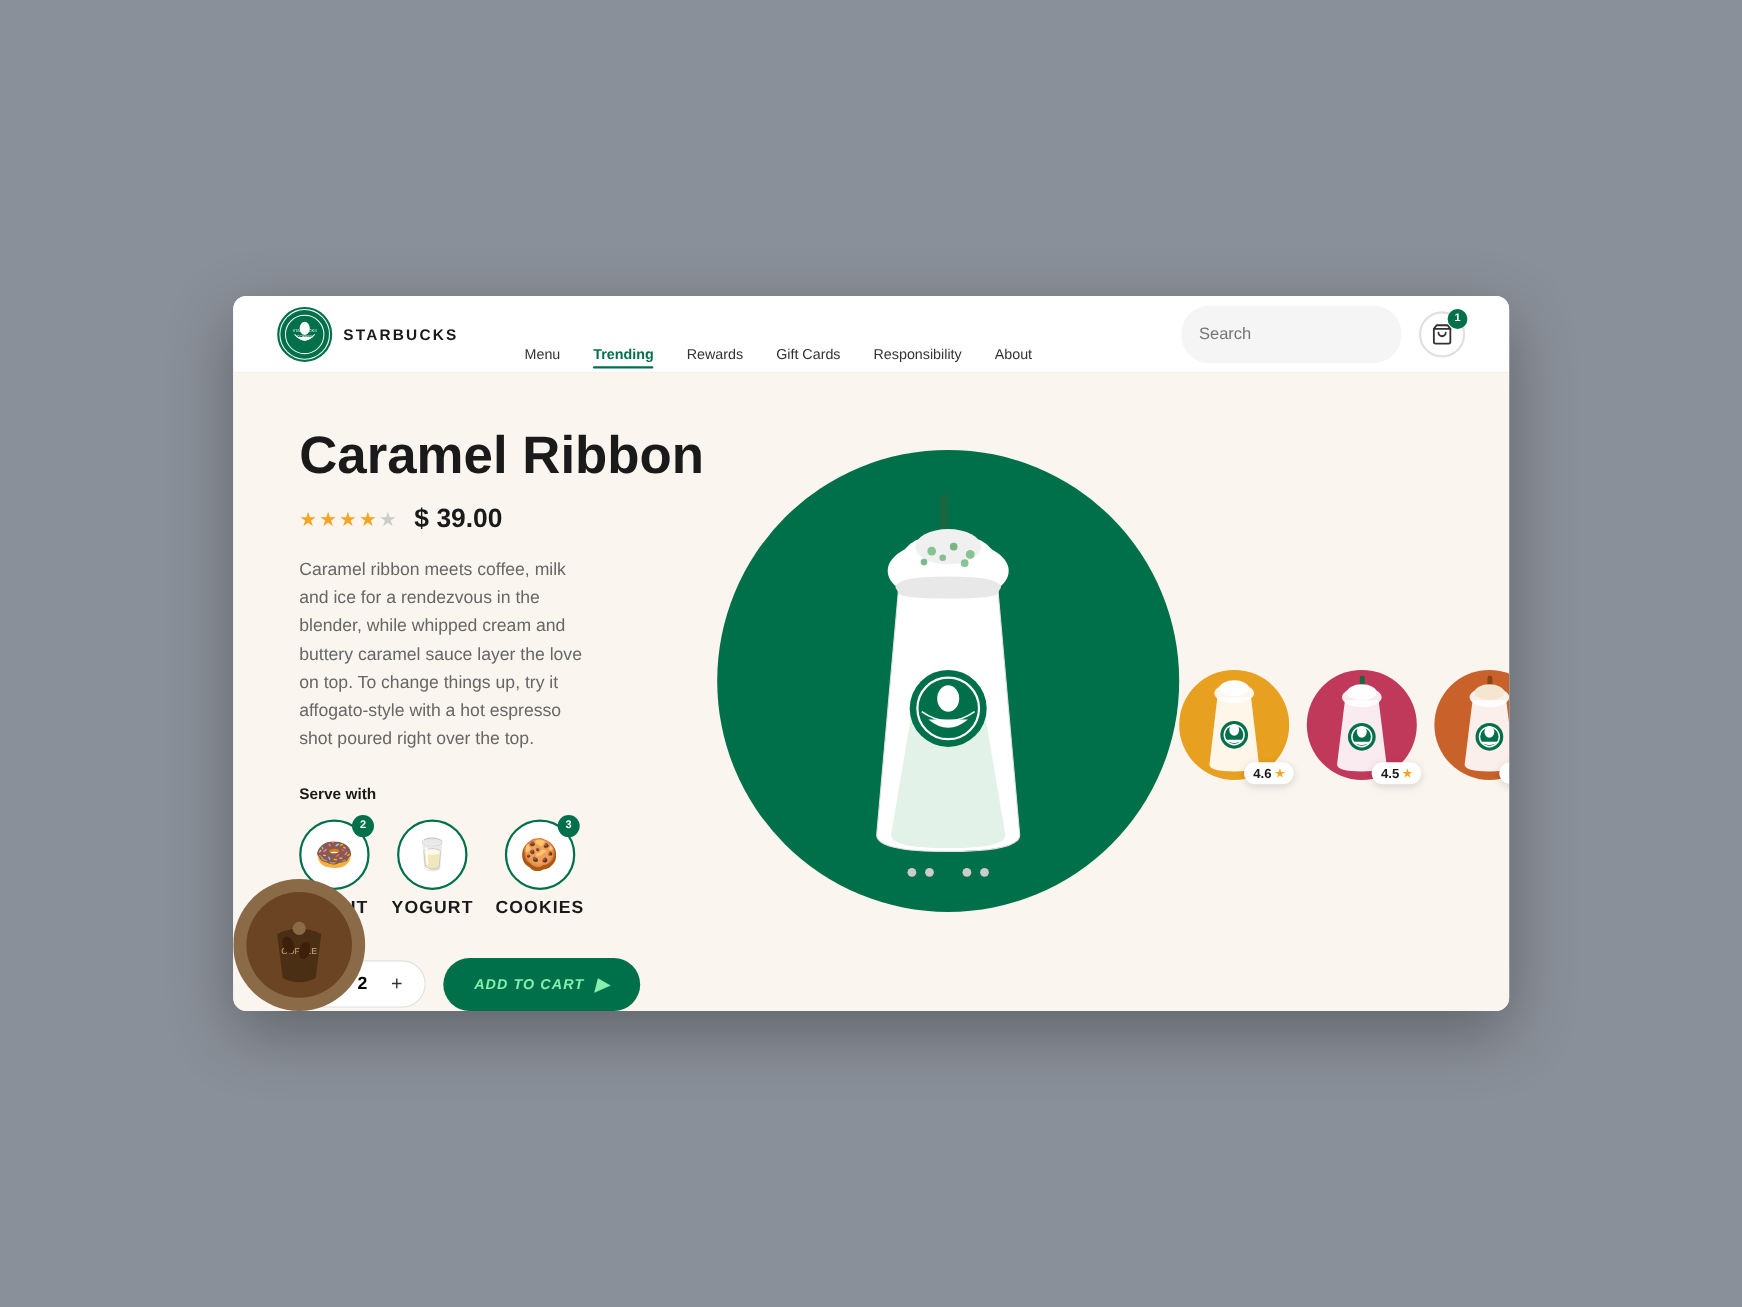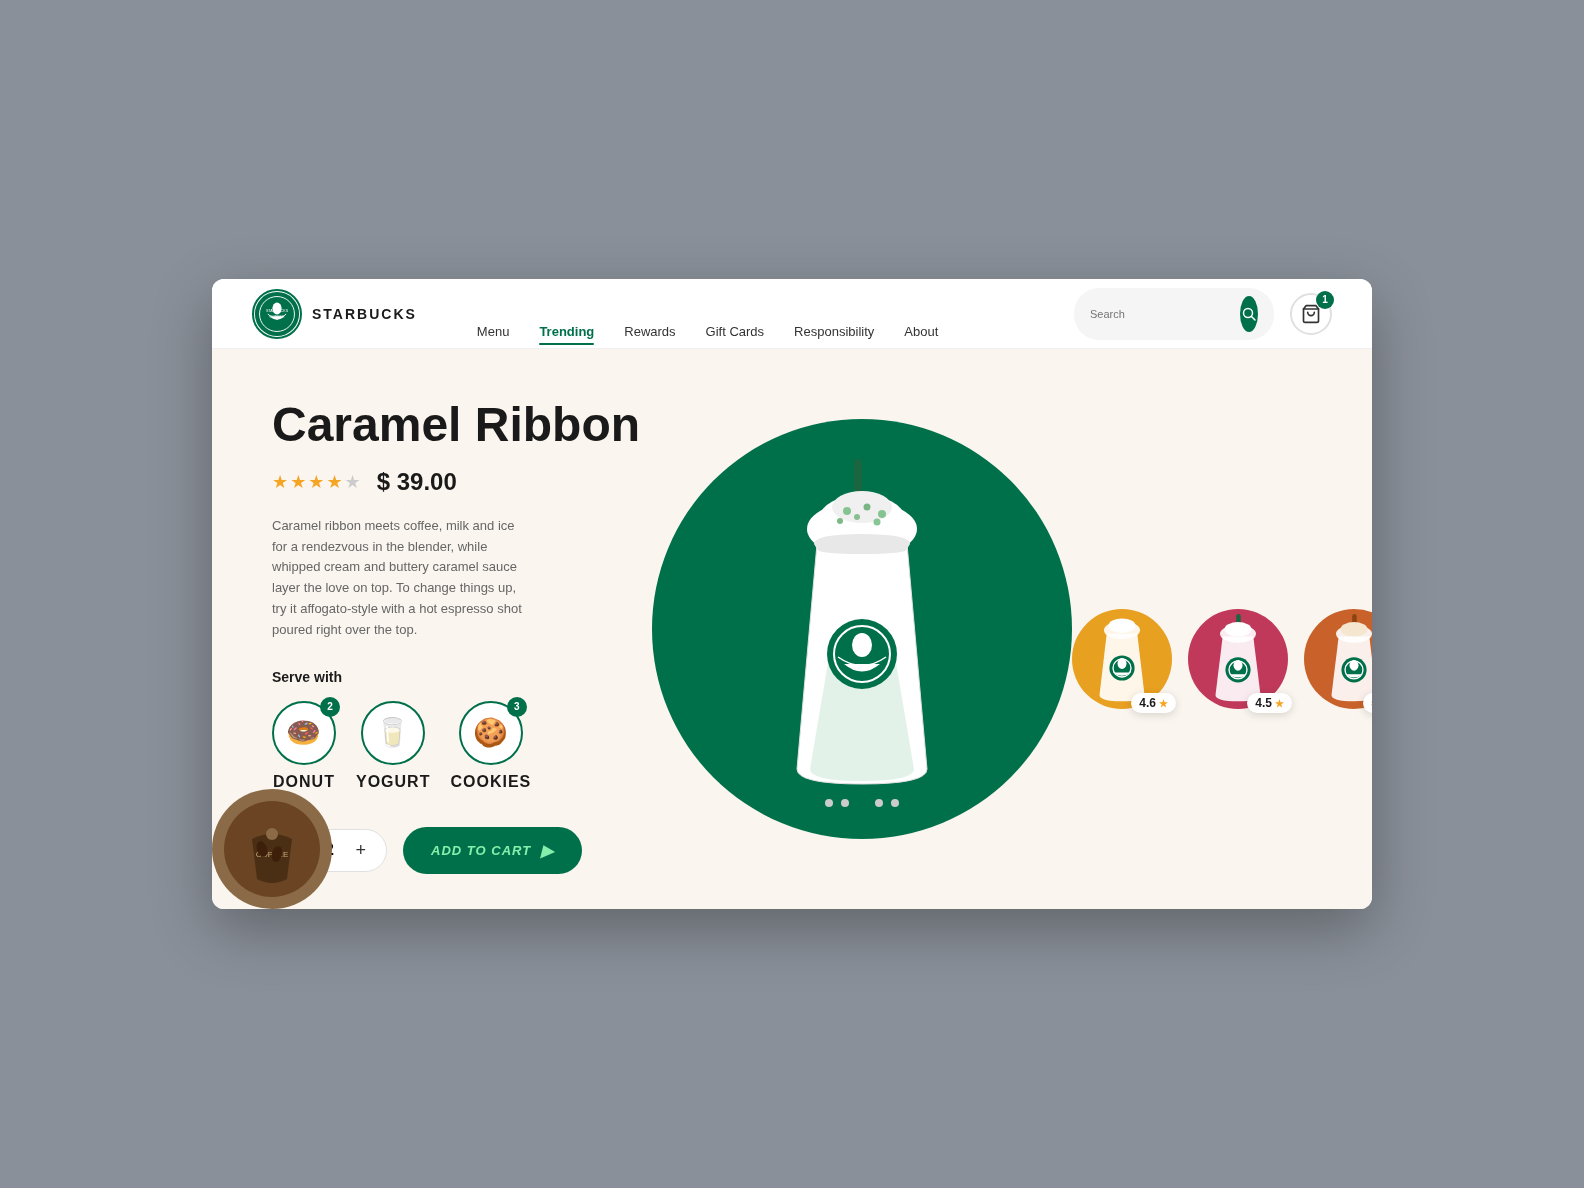--- a/index.html
+++ b/index.html
@@ -93,21 +93,21 @@
       align-items: center;
       background: #f5f5f5;
       border-radius: 25px;
       padding: 8px 16px;
       gap: 8px;
       width: 200px;
     }
     .search-input {
       border: none;
       background: transparent;
-      font-size: 11px;
+      font-size: 15px;
       color: #666;
       outline: none;
       flex: 1;
     }
     .search-btn {
       width: 36px;
       height: 36px;
       background: #00704A;
       border-radius: 50%;
       display: flex;
@@ -181,21 +181,21 @@
       font-size: 18px;
       color: #f4a523;
     }
     .star.half { color: #ccc; }
     .price {
       font-size: 24px;
       font-weight: 700;
       color: #1a1a1a;
     }
     .description {
-      font-size: 13px;
+      font-size: 16px;
       color: #666;
       line-height: 1.6;
       margin-bottom: 28px;
       max-width: 260px;
     }
     .serve-with {
       font-size: 14px;
       font-weight: 700;
       color: #1a1a1a;
       margin-bottom: 16px;

